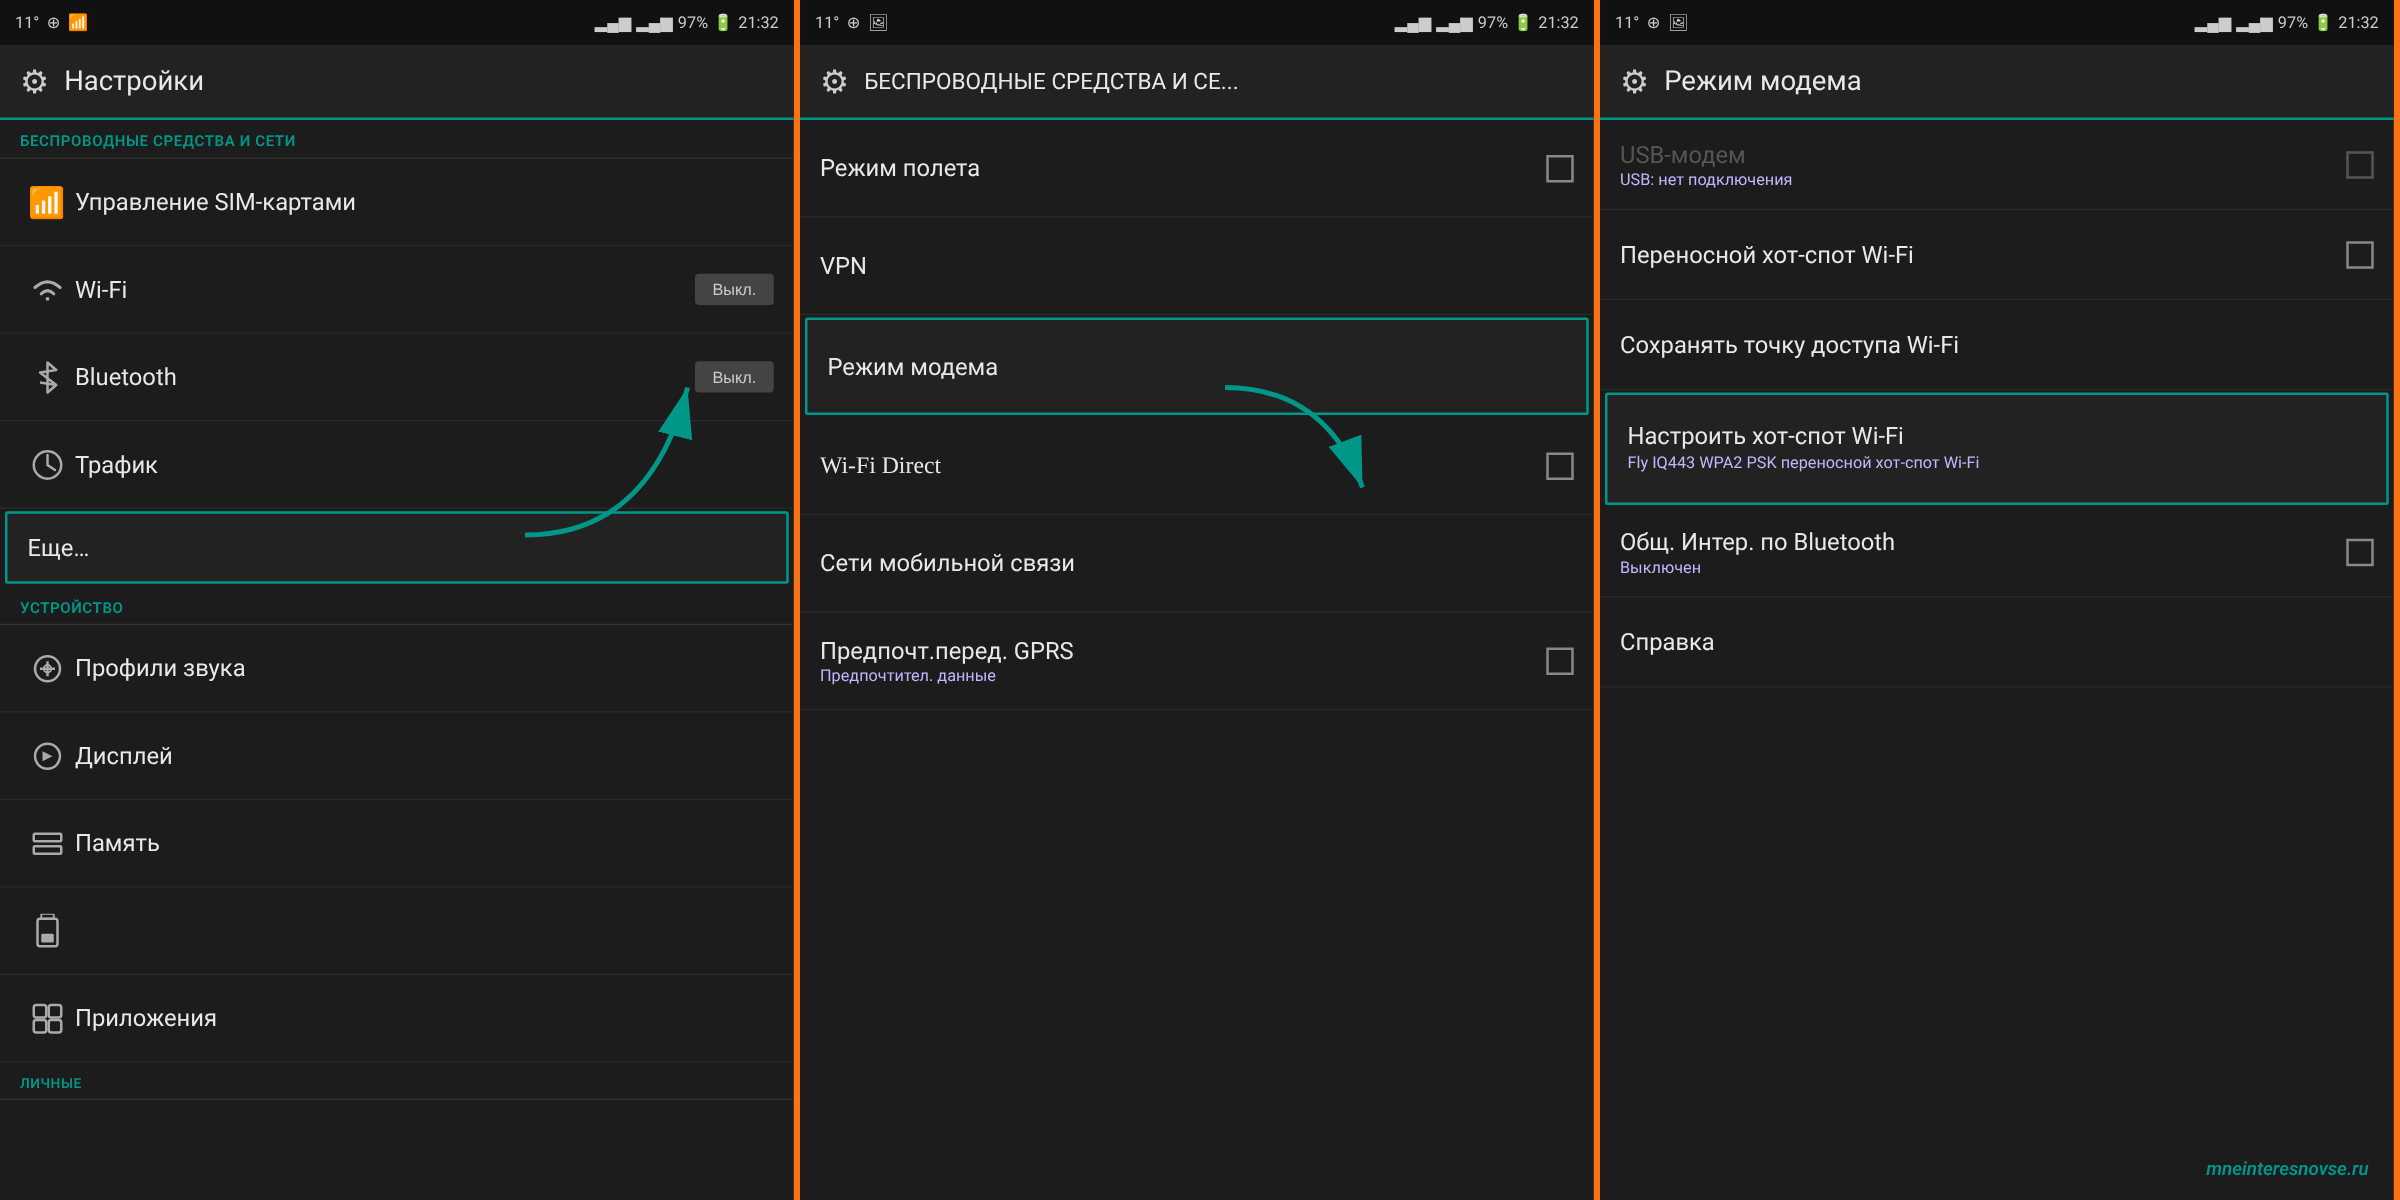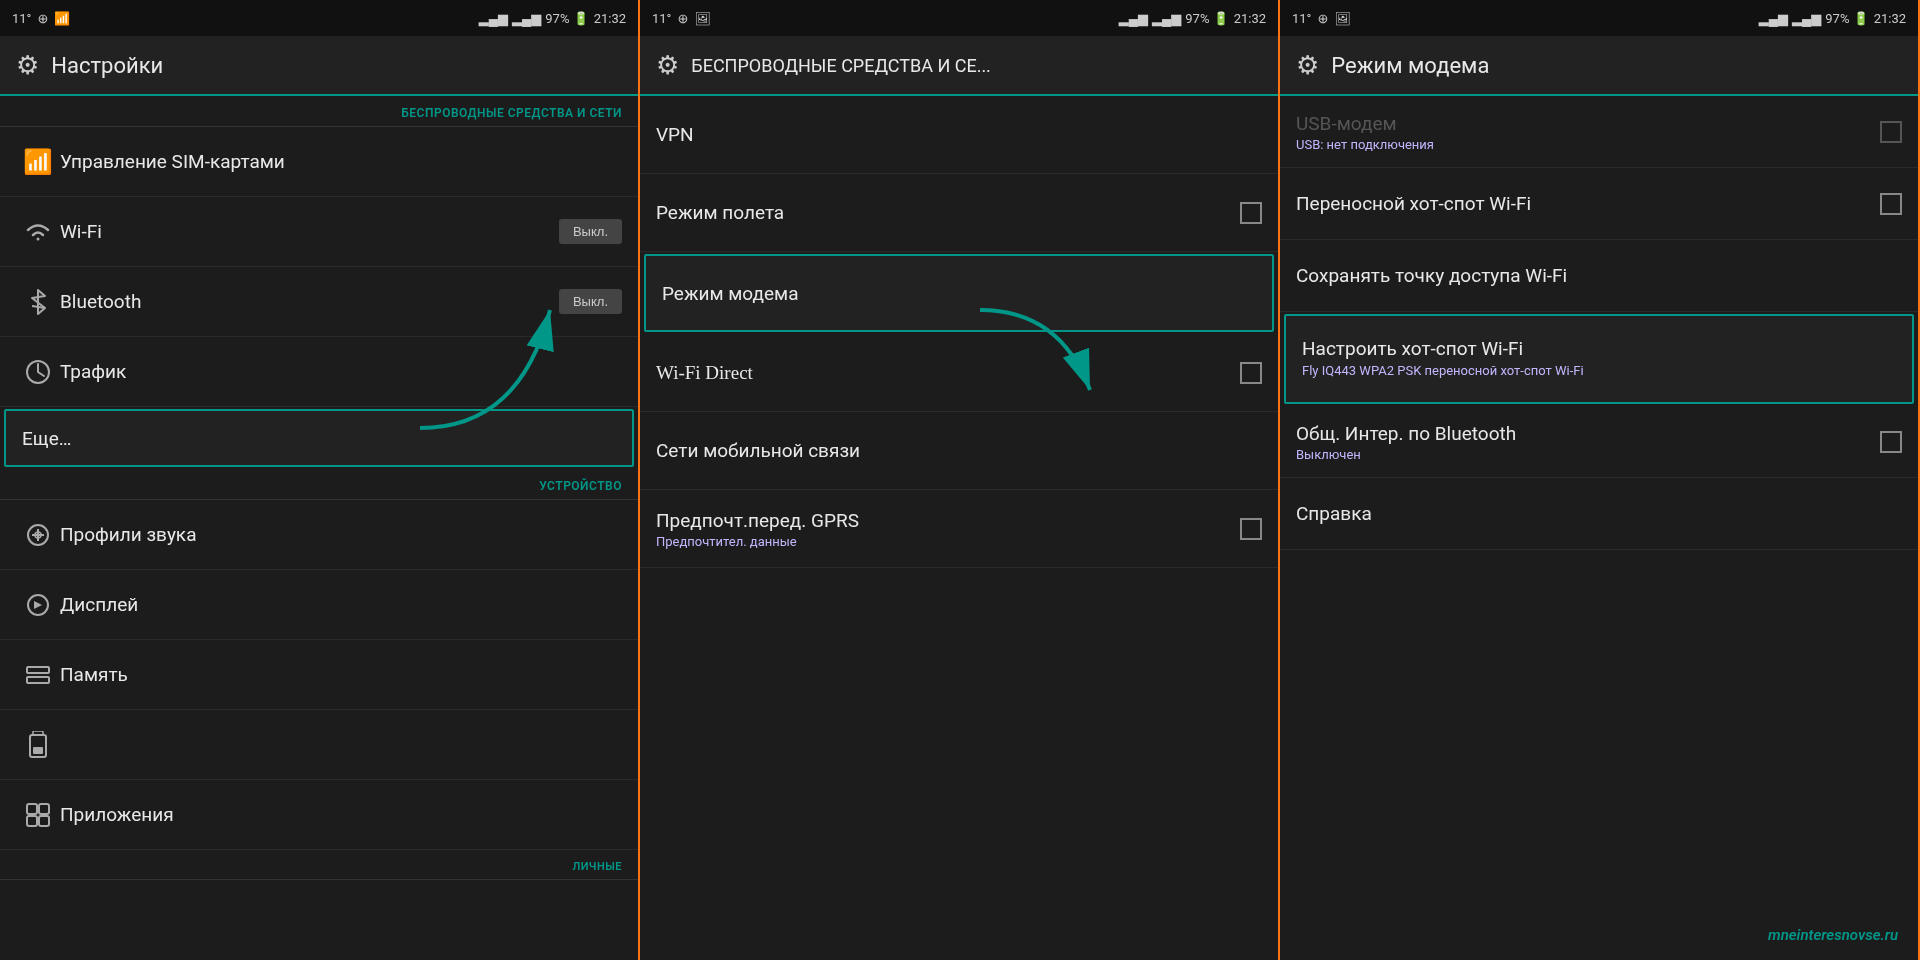--- a/index.html
+++ b/index.html
@@ -13,21 +13,21 @@
       overflow: hidden;
     }
 
     
     .panel {
       width: 700px;
       height: 960px;
       display: flex;
       flex-direction: column;
       background: #1c1c1c;
-      border-right: 2px solid #f97316;
+      border-right: 5px solid #f97316;
       position: relative;
     }
 
     
     .status-bar {
       height: 36px;
       background: #111;
       display: flex;
       align-items: center;
       justify-content: space-between;
@@ -73,21 +73,20 @@
     }
 
     
     .section-header {
       padding: 10px 16px 6px 16px;
       font-size: 12px;
       color: #009688;
       font-weight: 600;
       letter-spacing: 0.5px;
       border-bottom: 1px solid #333;
-      text-align: right;
     }
 
     
     .menu-item {
       display: flex;
       align-items: center;
       padding: 0 16px;
       min-height: 70px;
       border-bottom: 1px solid #2a2a2a;
       cursor: pointer;
@@ -360,30 +359,30 @@
     </div>
   </div>
 
   <div class="app-header">
     <span class="app-header-icon">⚙</span>
     <span class="app-header-title" style="font-size:18px;">БЕСПРОВОДНЫЕ СРЕДСТВА И СЕ...</span>
   </div>
 
   <div class="menu-item" style="min-height:78px;">
     <div class="menu-item-content">
+      <span class="menu-item-title">Режим полета</span>
+    </div>
+    <div class="menu-item-right">
+      <div class="checkbox-box"></div>
+    </div>
+  </div>
+
+  <div class="menu-item" style="min-height:78px;">
+    <div class="menu-item-content">
       <span class="menu-item-title">VPN</span>
-    </div>
-  </div>
-
-  <div class="menu-item" style="min-height:78px;">
-    <div class="menu-item-content">
-      <span class="menu-item-title">Режим полета</span>
-    </div>
-    <div class="menu-item-right">
-      <div class="checkbox-box"></div>
     </div>
   </div>
 
   <div class="menu-item highlighted" style="min-height:78px;">
     <div class="menu-item-content">
       <span class="menu-item-title">Режим модема</span>
     </div>
   </div>
 
   <div class="menu-item" style="min-height:78px;font-family:Liberation Serif, serif;">

